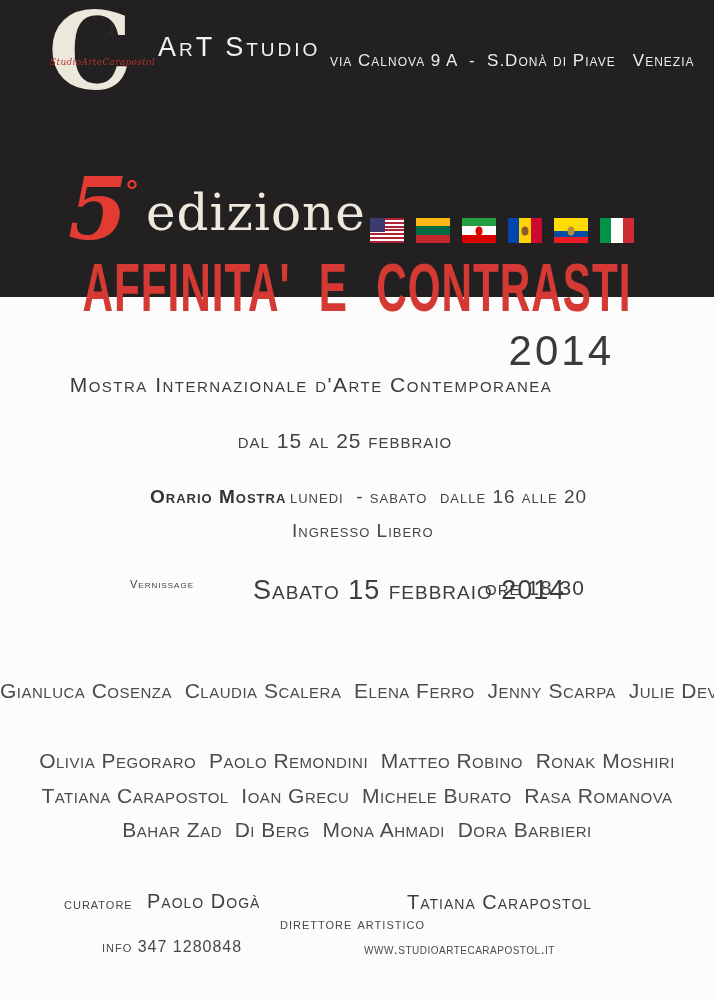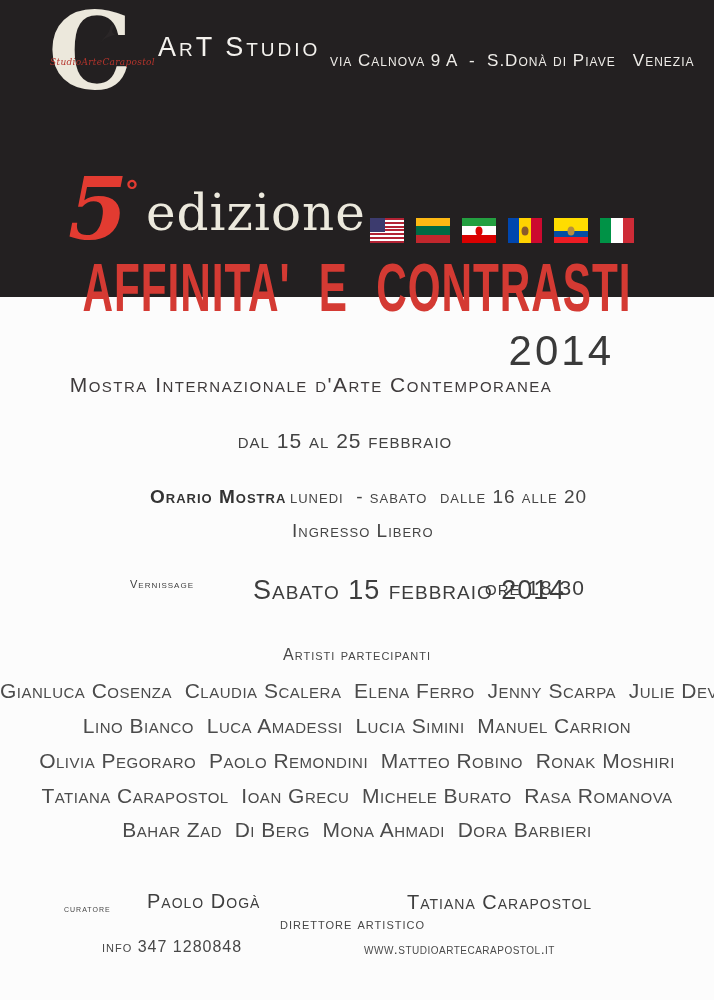--- a/index.html
+++ b/index.html
@@ -51,21 +51,21 @@
   #vernissage-time{left:485px;top:577px;font-size:21px;letter-spacing:1px;color:#3d3d3d;}
   #artists-heading{left:0;top:647px;width:714px;text-align:center;font-size:16px;
                    letter-spacing:1px;color:#464646;}
   .artist-line{left:0;width:714px;text-align:center;font-size:21px;
                letter-spacing:.5px;color:#4b4b4b;}
   #artist-line-0{top:680px;}
   #artist-line-1{top:715px;}
   #artist-line-2{top:750px;}
   #artist-line-3{top:785px;}
   #artist-line-4{top:819px;}
-  #curator-label{left:64px;top:896px;font-size:10px;letter-spacing:1px;color:#474747;margin-top:8px;}
+  #curator-label{left:64px;top:896px;font-size:15px;letter-spacing:1px;color:#474747;}
   #curator-name{left:147px;top:891px;font-size:20px;letter-spacing:1px;color:#3f3f3f;}
   #director-label{left:280px;top:896px;font-size:15px;letter-spacing:1px;color:#474747;margin-top:20px;}
   #director-name{left:407px;top:892px;font-size:20px;letter-spacing:1px;color:#3f3f3f;}
   #footer-info{left:102px;top:939px;font-size:16px;letter-spacing:1px;color:#474747;}
   #footer-site{left:364px;top:942px;font-size:14px;letter-spacing:.5px;color:#4a4a4a;}
 </style>
 </head>
 <body>
 
 <div id="poster">
@@ -109,23 +109,21 @@
   <div class="abs sc" id="dates-line">dal 15 al 25 febbraio</div>
 
   <div class="abs sc" id="schedule-label">Orario Mostra</div>
   <div class="abs sc ws-pre" id="schedule-value">lunedi  - sabato  dalle 16 alle 20</div>
   <div class="abs sc" id="free-entry">Ingresso Libero</div>
 
   <div class="abs sc" id="vernissage-label">Vernissage</div>
   <div class="abs sc" id="vernissage-date">Sabato 15 febbraio 2014</div>
   <div class="abs sc" id="vernissage-time">ore 18.30</div>
 
-  <div class="abs sc" id="artists-heading">Artisti partecipanti</div>
   <div class="abs sc ws-pre artist-line" id="artist-line-0">Gianluca Cosenza  Claudia Scalera  Elena Ferro  Jenny Scarpa  Julie Devine</div>
-  <div class="abs sc ws-pre artist-line" id="artist-line-1">Lino Bianco  Luca Amadessi  Lucia Simini  Manuel Carrion</div>
   <div class="abs sc ws-pre artist-line" id="artist-line-2">Olivia Pegoraro  Paolo Remondini  Matteo Robino  Ronak Moshiri</div>
   <div class="abs sc ws-pre artist-line" id="artist-line-3">Tatiana Carapostol  Ioan Grecu  Michele Burato  Rasa Romanova</div>
   <div class="abs sc ws-pre artist-line" id="artist-line-4">Bahar Zad  Di Berg  Mona Ahmadi  Dora Barbieri</div>
 
   <div class="abs sc" id="curator-label">curatore</div>
   <div class="abs sc" id="curator-name">Paolo Dogà</div>
   <div class="abs sc" id="director-label">direttore artistico</div>
   <div class="abs sc" id="director-name">Tatiana Carapostol</div>
 
   <div class="abs sc" id="footer-info">info 347 1280848</div>

